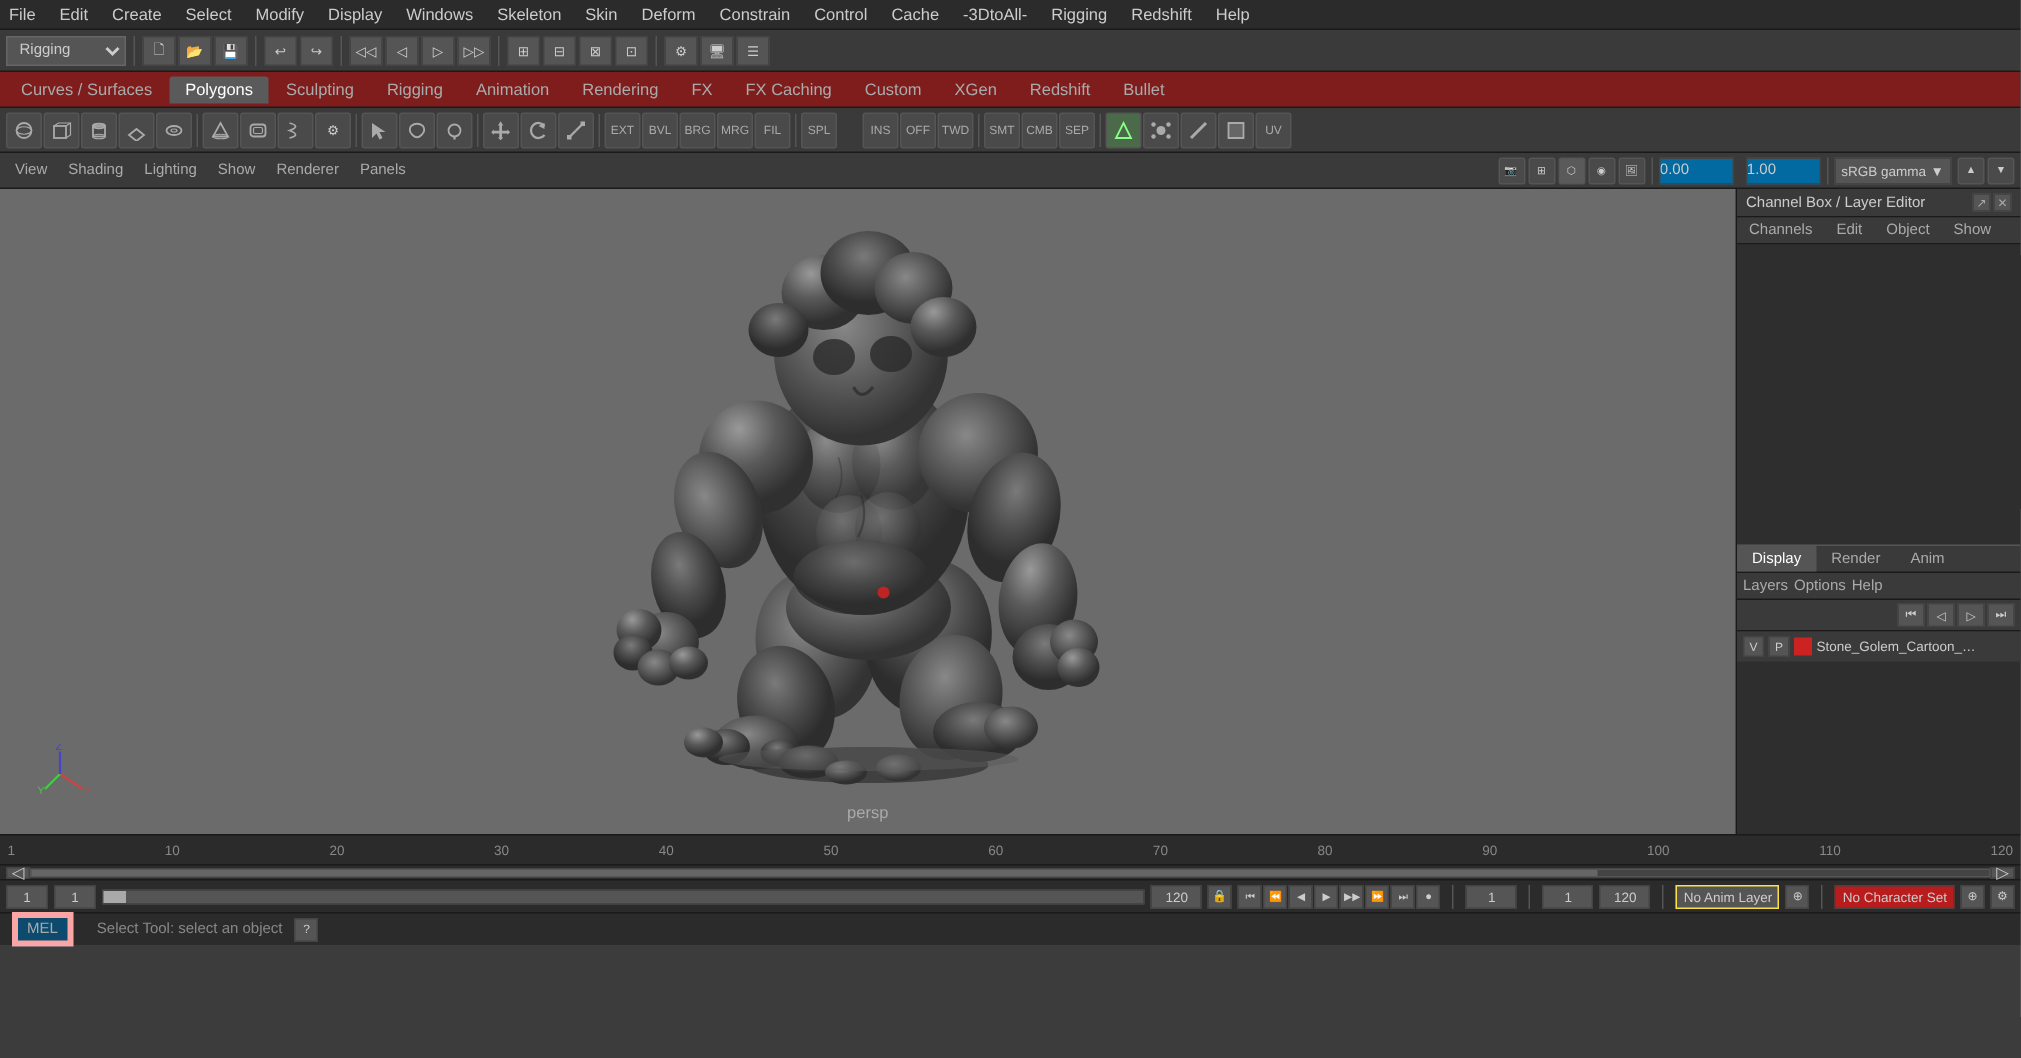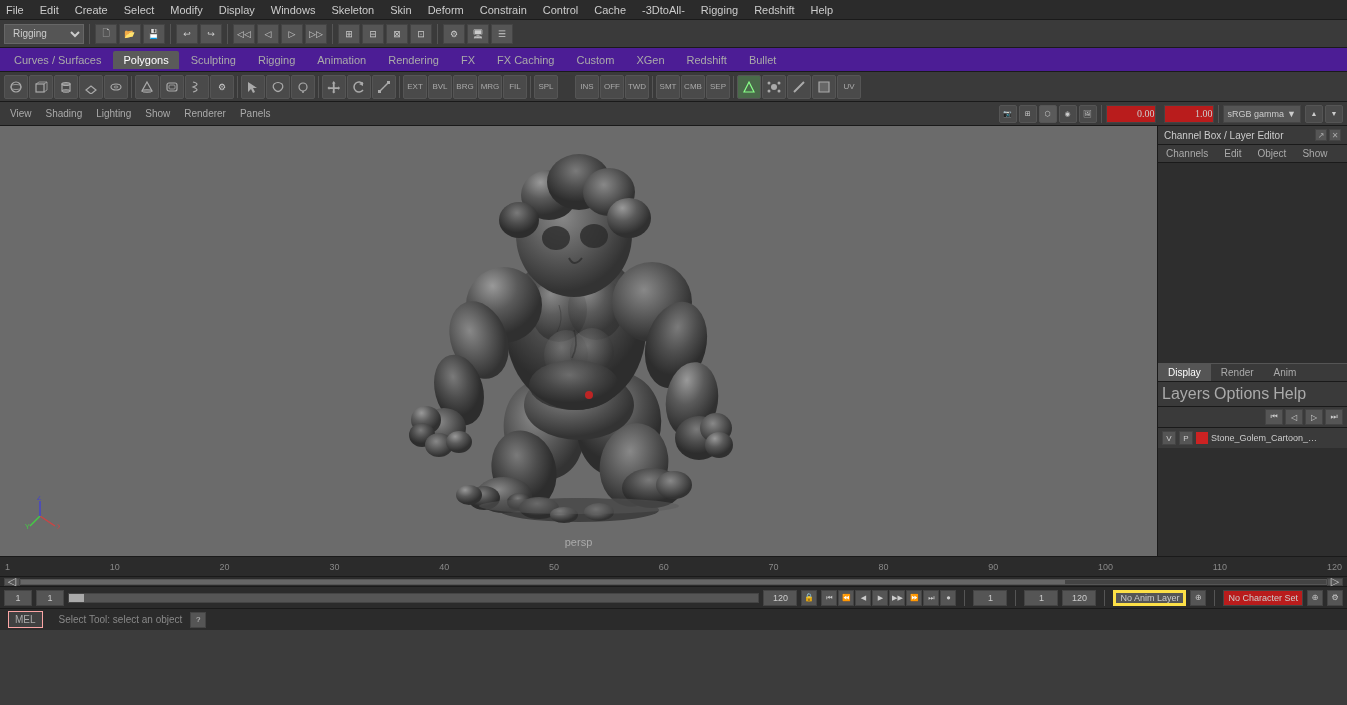--- a/index.html
+++ b/index.html
@@ -61,21 +61,21 @@
       display: flex;
       align-items: center;
       justify-content: center;
     }
     .tb-sep { width: 1px; height: 20px; background: #555; margin: 0 3px; }
 
     
     #tabs-row {
       display: flex;
       align-items: center;
-      background: #4c1d95;
+      background: #7f1d1d;
       height: 24px;
       padding: 0 4px;
       border-bottom: 1px solid #1a1a1a;
       gap: 2px;
     }
     .tab-item {
       padding: 3px 10px;
       font-size: 11px;
       cursor: pointer;
       color: #aaaaaa;
@@ -216,21 +216,21 @@
 
     #layers-menu {
       display: flex;
       align-items: center;
       gap: 4px;
       padding: 3px 4px;
       background: #3a3a3a;
       border-bottom: 1px solid #1a1a1a;
     }
     .layers-menu-item {
-      font-size: 16px;
+      font-size: 10px;
       color: #aaa;
       cursor: pointer;
     }
 
     #layers-controls {
       display: flex;
       align-items: center;
       padding: 2px 4px;
       background: #3a3a3a;
       border-bottom: 1px solid #1a1a1a;
@@ -307,25 +307,25 @@
     #status-bar {
       height: 22px;
       background: #2b2b2b;
       display: flex;
       align-items: center;
       padding: 0 8px;
       gap: 8px;
       border-top: 1px solid #1a1a1a;
     }
     #mel-label {
-      background: #404040;
+      background: #0c4a6e;
       padding: 2px 6px;
       font-size: 10px;
       color: #aaa;
-      border: 1px solid #fca5a5;
+      border: 4px solid #fca5a5;
     }
     #status-text {
       font-size: 10px;
       color: #888;
     }
 
     #bottom-row {
       height: 22px;
       background: #2b2b2b;
       display: flex;
@@ -380,28 +380,27 @@
     }
     .vc-btn {
       padding: 2px 6px;
       font-size: 10px;
       cursor: pointer;
       color: #aaa;
       background: none;
       border: none;
     }
     .vc-input {
-      background: #b91c1c;
+      background: #0369a1;
       color: #ccc;
       border: 1px solid #444;
       height: 18px;
       width: 50px;
       font-size: 10px;
-      text-align: right;
-      font-family: Liberation Serif, serif;
+      text-align: left;
     }
     .vc-label {
       font-size: 10px;
       color: #aaa;
     }
 
     
     #timeline-scrollbar {
       height: 10px;
       background: #2b2b2b;
@@ -888,21 +887,21 @@
     <div class="transport-btn">⏺</div>
   </div>
 
   <div style="width:1px;height:16px;background:#555;margin:0 4px;"></div>
   <input class="anim-input" style="width: 34px;" value="1">
   <div style="width:1px;height:16px;background:#555;margin:0 4px;"></div>
   <input class="anim-input" style="width: 34px;" value="1">
   <input class="anim-input" style="width: 34px;" value="120">
 
   <div style="width:1px;height:16px;background:#555;margin:0 4px;"></div>
-  <div style="background:#555;border:3px solid #fde047;height:16px;padding:0 4px;display:flex;align-items:center;font-size:9px;color:#ccc;cursor:pointer;">
+  <div style="background:#555;border:1px solid #fde047;height:16px;padding:0 4px;display:flex;align-items:center;font-size:9px;color:#ccc;cursor:pointer;">
     <span>No Anim Layer</span>
   </div>
   <div class="anim-icon-btn">⊕</div>
   <div style="width:1px;height:16px;background:#555;margin:0 4px;"></div>
   <div style="background:#b91c1c;border:1px solid #444;height:16px;padding:0 4px;display:flex;align-items:center;font-size:9px;color:#ccc;cursor:pointer;">
     <span>No Character Set</span>
   </div>
   <div class="anim-icon-btn">⊕</div>
   <div class="anim-icon-btn">⚙</div>
 </div>

